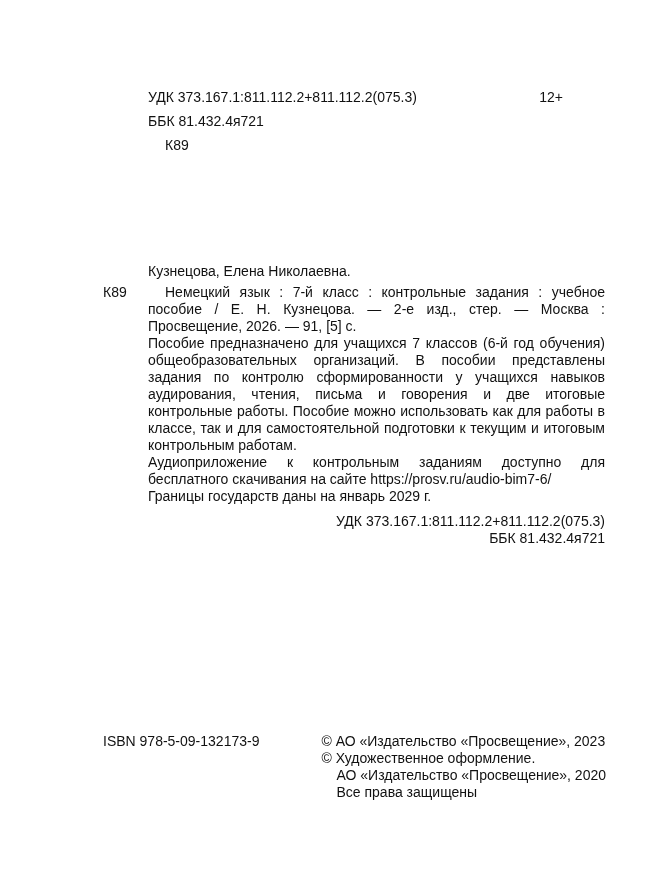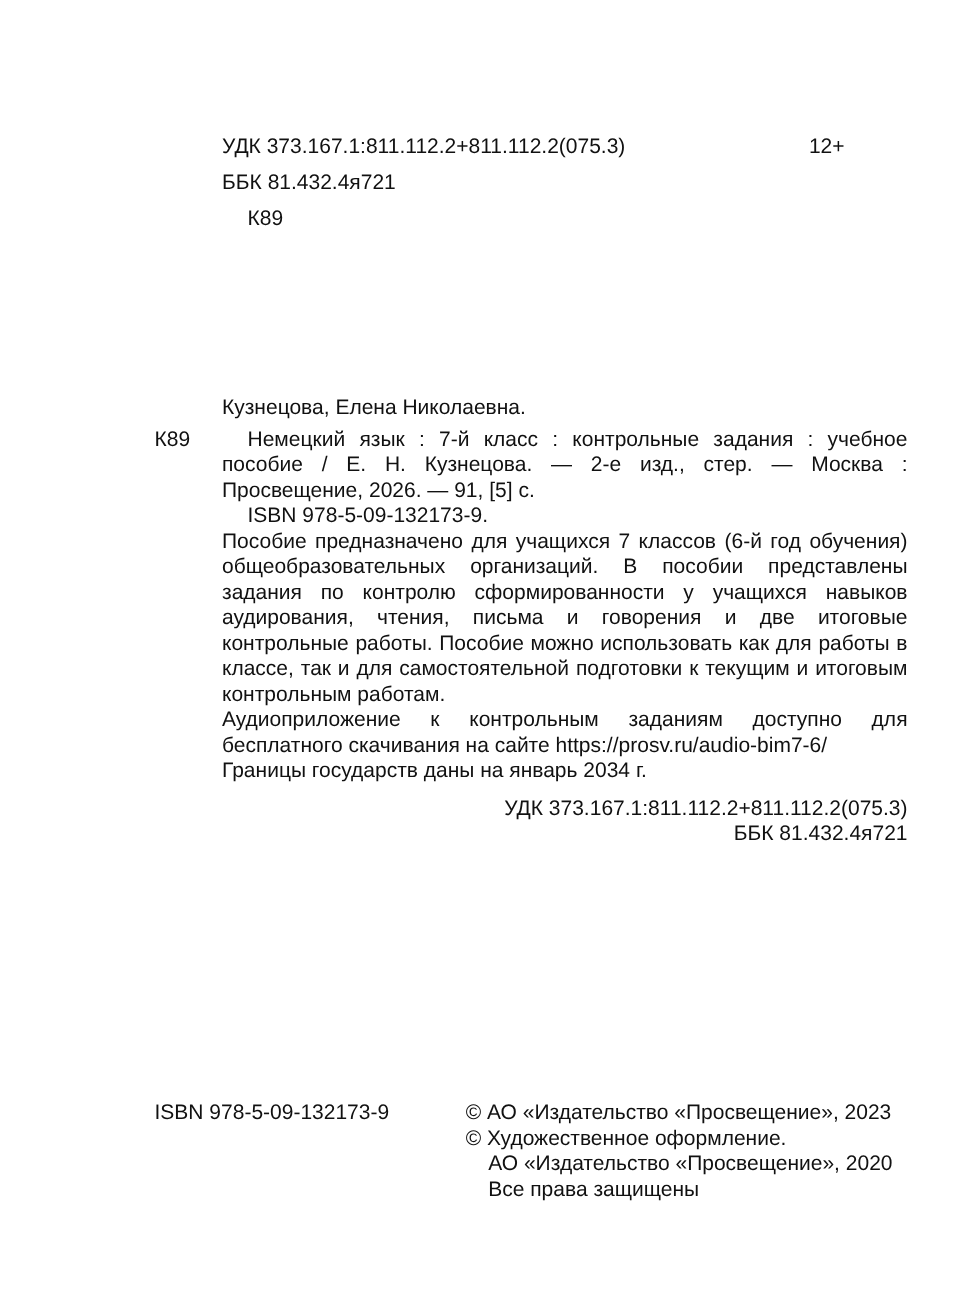--- a/index.html
+++ b/index.html
@@ -43,21 +43,21 @@
   .justify { text-align: justify; }
   .isbn-line { margin-left: 17px; }
   .codes-right {
     margin-top: 8px;
     text-align: right;
   }
   .footer {
     position: absolute;
     top: 733px;
     left: 103px;
-    right: 45px;
+    right: 34px;
     display: flex;
     justify-content: space-between;
     align-items: flex-start;
   }
   .copyright-block { padding-right: 10px; }
   .copyright-block .indented { padding-left: 15px; }
 </style>
 </head>
 <body>
 
@@ -71,24 +71,23 @@
     <div>ББК 81.432.4я721</div>
     <div class="first-indent">К89</div>
   </div>
 
   <div class="author-line indent-main bold">Кузнецова, Елена Николаевна.</div>
 
   <div class="entry-grid">
     <div class="gutter">К89</div>
     <div class="entry-body">
       <p class="first-indent justify">Немецкий язык : 7-й класс : контрольные задания : учебное пособие / Е. Н. Кузнецова. — 2-е изд., стер. — Москва : Просвещение, 2026. — 91, [5] с.</p>
-      <p class="isbn-line">ISBN 978-5-09-132173-9.</p>
       <p class="justify">Пособие предназначено для учащихся 7 классов (6-й год обучения) общеобразовательных организаций. В пособии представлены задания по контролю сформированности у учащихся навыков аудирования, чтения, письма и говорения и две итоговые контрольные работы. Пособие можно использовать как для работы в классе, так и для самостоятельной подготовки к текущим и итоговым контрольным работам.</p>
       <p class="justify">Аудиоприложение к контрольным заданиям доступно для бесплатного скачивания на сайте https://prosv.ru/audio-bim7-6/</p>
-      <p>Границы государств даны на январь 2034 г.</p>
+      <p>Границы государств даны на январь 2029 г.</p>
       <div class="codes-right bold">
         <div>УДК 373.167.1:811.112.2+811.112.2(075.3)</div>
         <div>ББК 81.432.4я721</div>
       </div>
     </div>
   </div>
 
   <div class="footer">
     <div class="bold">ISBN 978-5-09-132173-9</div>
     <div class="copyright-block">

